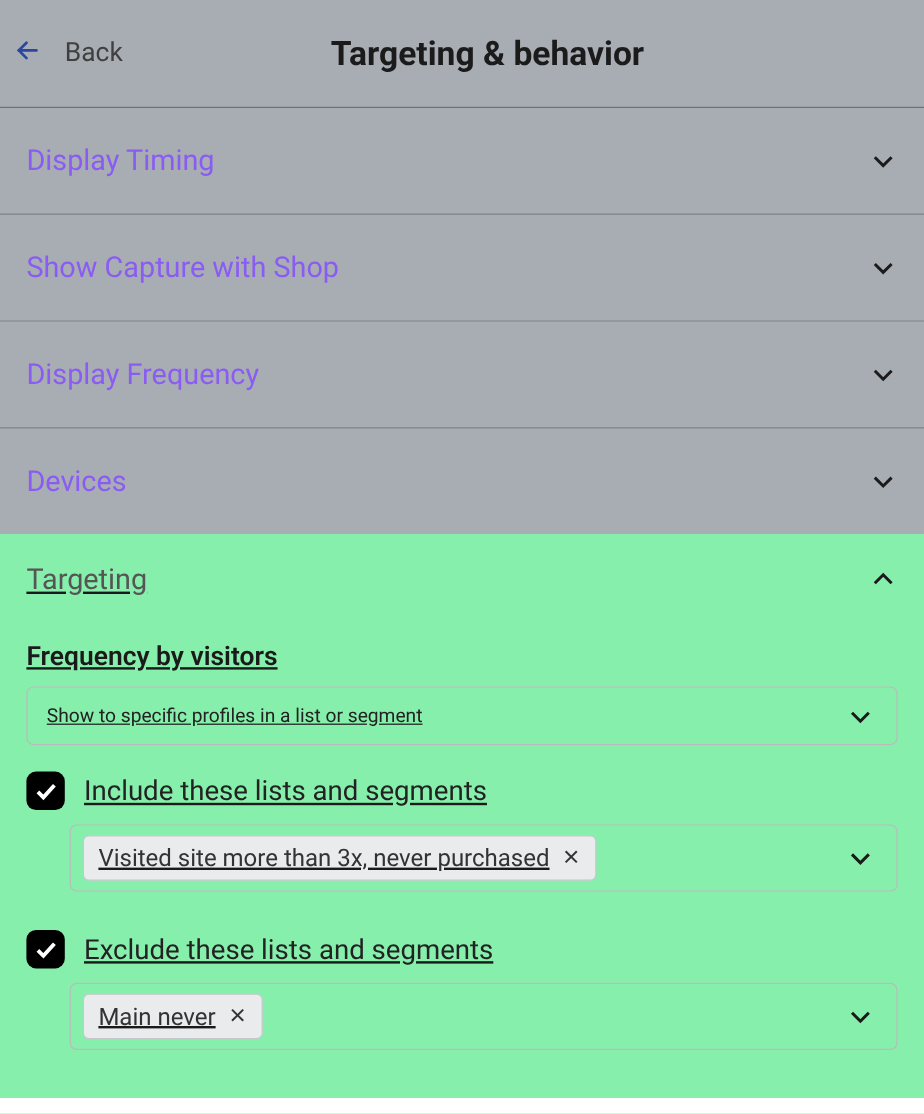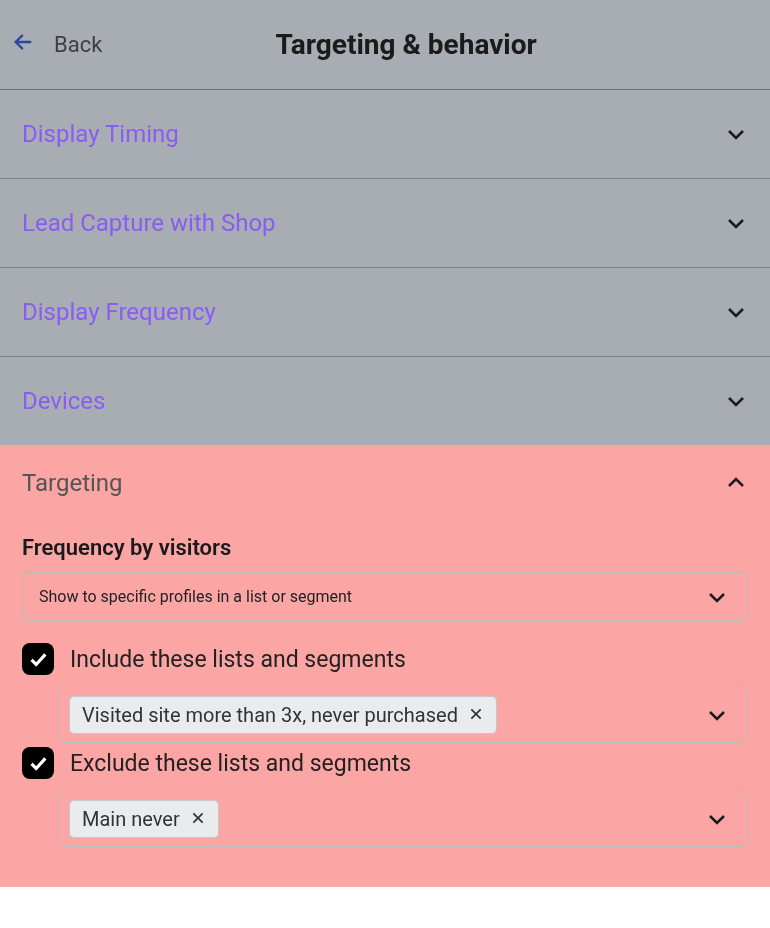--- a/index.html
+++ b/index.html
@@ -9,31 +9,31 @@
 .header { display:flex; align-items:center; padding:28px 20px 28px 12px; }
 .back-btn { display:flex; align-items:center; gap:20px; color:#404040; font-size:22px; font-weight:400; background:none; border:none; cursor:pointer; }
 .back-btn svg { width:22px; height:22px; }
 .title { flex:1; text-align:center; font-size:28px; font-weight:700; color:#1a1a1a; margin-left:-40px; }
 .divider { height:1px; background:rgba(0,0,0,0.35); }
 .acc-row { display:flex; align-items:center; justify-content:space-between; padding:30px 22px; border-bottom:1px solid rgba(0,0,0,0.25); cursor:pointer; }
 .acc-row:last-child { border-bottom:none; }
 .acc-label { font-size:24px; color:#8b5cf6; }
 .chev { width:24px; height:24px; }
 .chev svg { width:100%; height:100%; stroke:#1a1a1a; stroke-width:2.5; fill:none; }
-.active-section { background:#fca5a5; padding:24px 22px 40px; }
+.active-section { background:#86efac; padding:24px 22px 40px;text-decoration:underline; }
 .active-head { display:flex; align-items:center; justify-content:space-between; margin-bottom:38px; }
 .active-head-label { font-size:24px; color:#555; }
 .sub-label { font-size:22px; font-weight:600; margin-bottom:12px; }
 .select-box { position:relative; border:1px solid #bbb; border-radius:6px; padding:14px 50px 14px 16px; font-size:16px; color:#222; cursor:pointer; margin-bottom:22px; }
 .select-box .chev { position:absolute; right:18px; top:50%; transform:translateY(-50%); }
 .check-row { display:flex; align-items:center; gap:16px; margin-bottom:12px; }
 .checkbox { width:32px; height:32px; border-radius:8px; background:#000; display:flex; align-items:center; justify-content:center; cursor:pointer; flex-shrink:0; }
 .checkbox svg { width:22px; height:22px; stroke:#fff; stroke-width:3.5; fill:none; }
 .check-label { font-size:23px; color:#222; }
-.tag-box { position:relative; border:1px solid #bbb; border-radius:6px; padding:8px 56px 8px 10px; margin-left:36px; margin-bottom:4px; display:flex; flex-wrap:wrap; gap:8px; min-height:52px; align-items:center; cursor:pointer; }
+.tag-box { position:relative; border:1px solid #bbb; border-radius:6px; padding:8px 56px 8px 10px; margin-left:36px; margin-bottom:32px; display:flex; flex-wrap:wrap; gap:8px; min-height:52px; align-items:center; cursor:pointer; }
 .tag-box .chev { position:absolute; right:18px; top:50%; transform:translateY(-50%); }
 .tag { display:inline-flex; align-items:center; gap:10px; background:#e9ebed; border:1px solid #c6c9cc; border-radius:5px; padding:6px 12px; font-size:20px; color:#333; }
 .tag .x { cursor:pointer; }
 .tag .x svg { width:16px; height:16px; stroke:#333; stroke-width:2.5; fill:none; }
 </style>
 </head>
 <body>
 
 <div class="overlay">
   <div class="header">
@@ -50,21 +50,21 @@
   </div>
   <div class="divider"></div>
 
   <div class="acc-row">
     <span class="acc-label">Display Timing</span>
     <span class="chev"><svg viewBox="0 0 24 24">
           <polyline points="5 9 12 16 19 9"></polyline>
         </svg></span>
   </div>
   <div class="acc-row">
-    <span class="acc-label">Lead Capture with Shop</span>
+    <span class="acc-label">Show Capture with Shop</span>
     <span class="chev"><svg viewBox="0 0 24 24">
           <polyline points="5 9 12 16 19 9"></polyline>
         </svg></span>
   </div>
   <div class="acc-row">
     <span class="acc-label">Display Frequency</span>
     <span class="chev"><svg viewBox="0 0 24 24">
           <polyline points="5 9 12 16 19 9"></polyline>
         </svg></span>
   </div>

